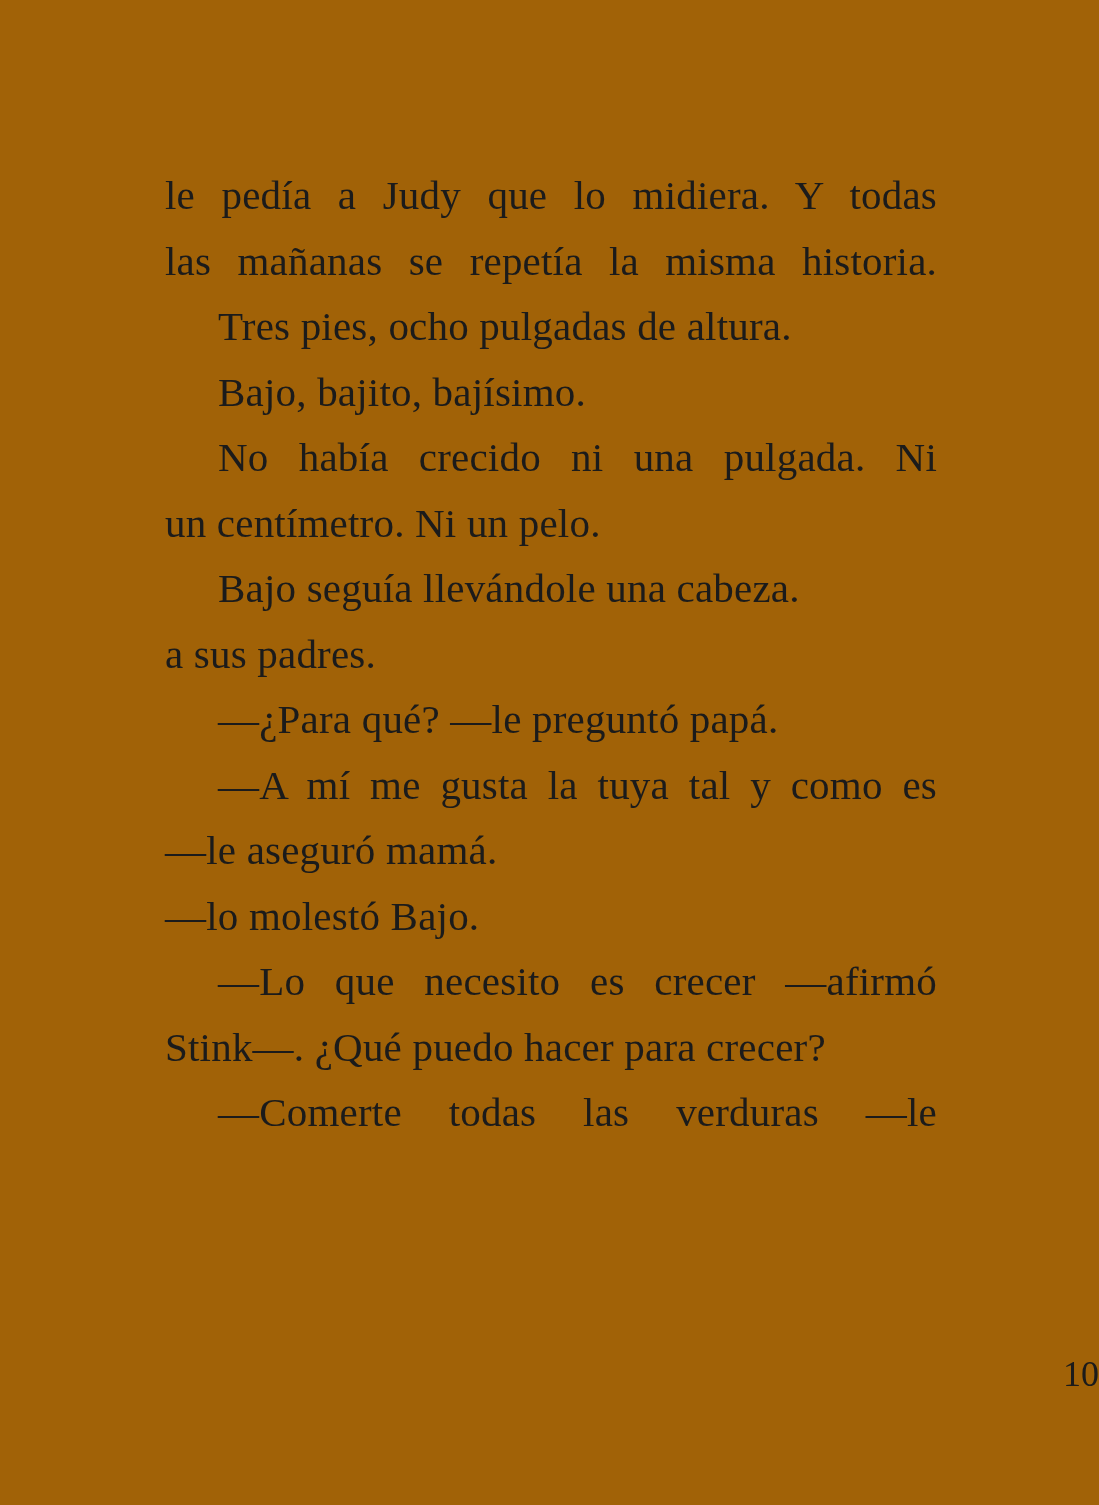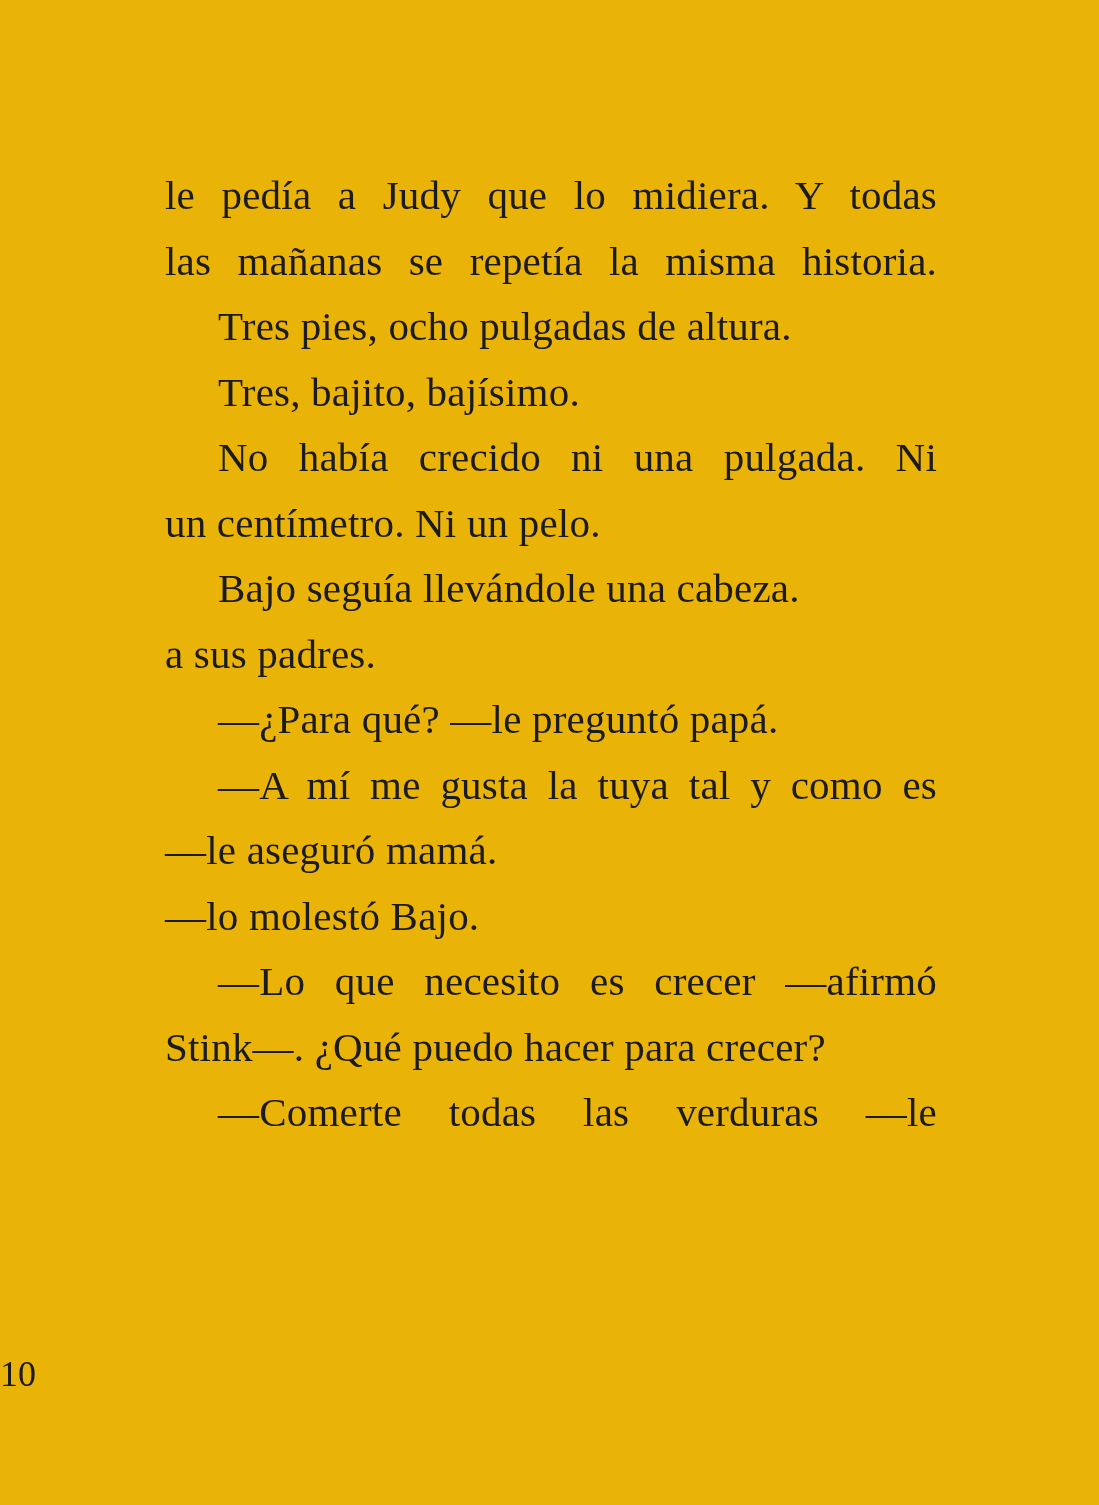--- a/index.html
+++ b/index.html
@@ -37,34 +37,34 @@
     text-align-last: justify;
   }
   .line.indent {
     text-indent: 53px;
   }
   .page-number {
     position: absolute;
     top: 1352px;
     left: 0;
     width: 1099px;
-    text-align: left;
+    text-align: right;
     font-size: 36px;
     line-height: 44px;
   }
 </style>
 </head>
 <body style="background-color: rgb(255, 255, 255);">
 
-<div class="page" style="background-color: #eab308; color: rgb(27, 27, 27);">
+<div class="page" style="background-color: #a16207; color: rgb(27, 27, 27);">
   <div class="text-block">
       <div class="line justify">le pedía a Judy que lo midiera. Y todas</div>
       <div class="line justify">las mañanas se repetía la misma historia.</div>
       <div class="line indent">Tres pies, ocho pulgadas de altura.</div>
-      <div class="line indent">Tres, bajito, bajísimo.</div>
+      <div class="line indent">Bajo, bajito, bajísimo.</div>
       <div class="line indent justify">No había crecido ni una pulgada. Ni</div>
       <div class="line">un centímetro. Ni un pelo.</div>
       <div class="line indent">Bajo seguía llevándole una cabeza.</div>
       <div class="line">a sus padres.</div>
       <div class="line indent">—¿Para qué? —le preguntó papá.</div>
       <div class="line indent justify">—A mí me gusta la tuya tal y como es</div>
       <div class="line">—le aseguró mamá.</div>
       <div class="line">—lo molestó Bajo.</div>
       <div class="line indent justify">—Lo que necesito es crecer —afirmó</div>
       <div class="line">Stink—. ¿Qué puedo hacer para crecer?</div>

